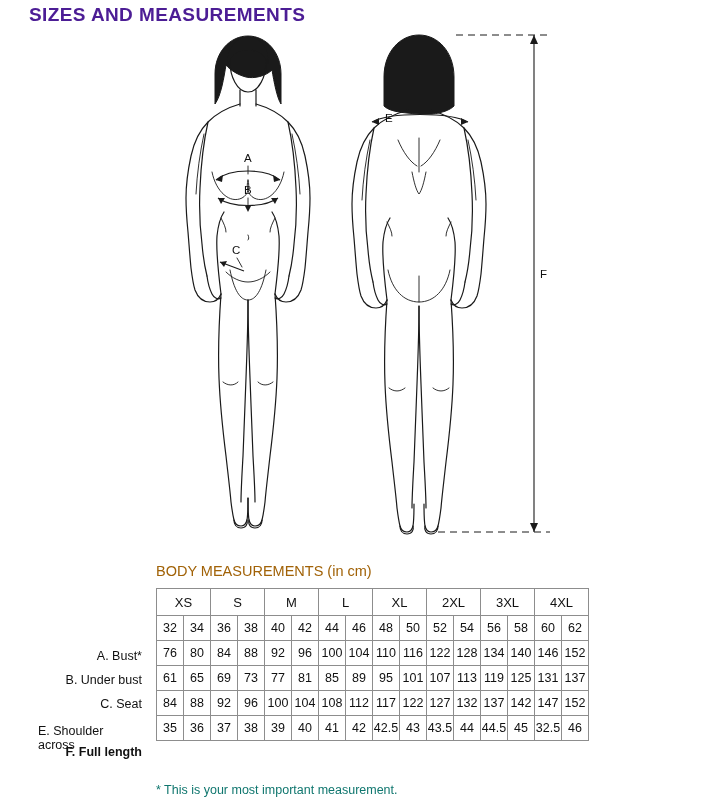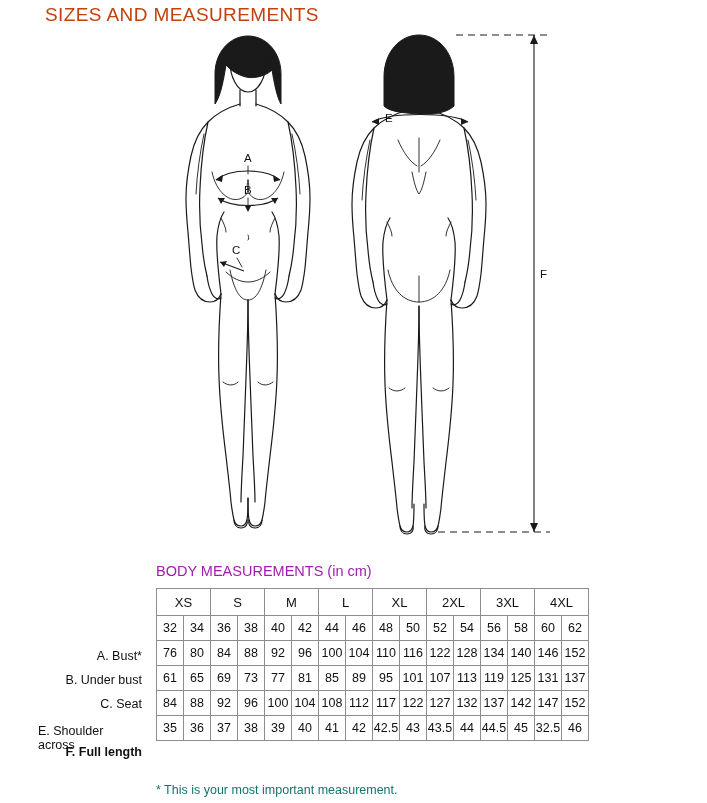--- a/index.html
+++ b/index.html
@@ -13,38 +13,37 @@
     position: relative;
     font-family: "Liberation Sans", sans-serif;
     color: #1a1a1a;
     overflow: hidden;
   }
   #page-title {
     position: absolute;
     left: 29px;
     top: 4px;
     font-size: 19px;
-    font-weight: 400;
+    font-weight: 700;
     letter-spacing: 0.4px;
-    color: #c2410c;
-    margin-left: 16px;
+    color: #4c1d95;
   }
   #figures {
     position: absolute;
     left: 120px;
     top: 22px;
     width: 460px;
     height: 520px;
   }
   #table-caption {
     position: absolute;
     left: 156px;
     top: 563px;
     font-size: 14.5px;
-    color: #a21caf;
+    color: #a16207;
   }
   #meas-table {
     position: absolute;
     left: 156px;
     top: 588px;
     border-collapse: collapse;
     font-size: 12.5px;
   }
   #meas-table td, #meas-table th {
     border: 1px solid #8d8d8d;

